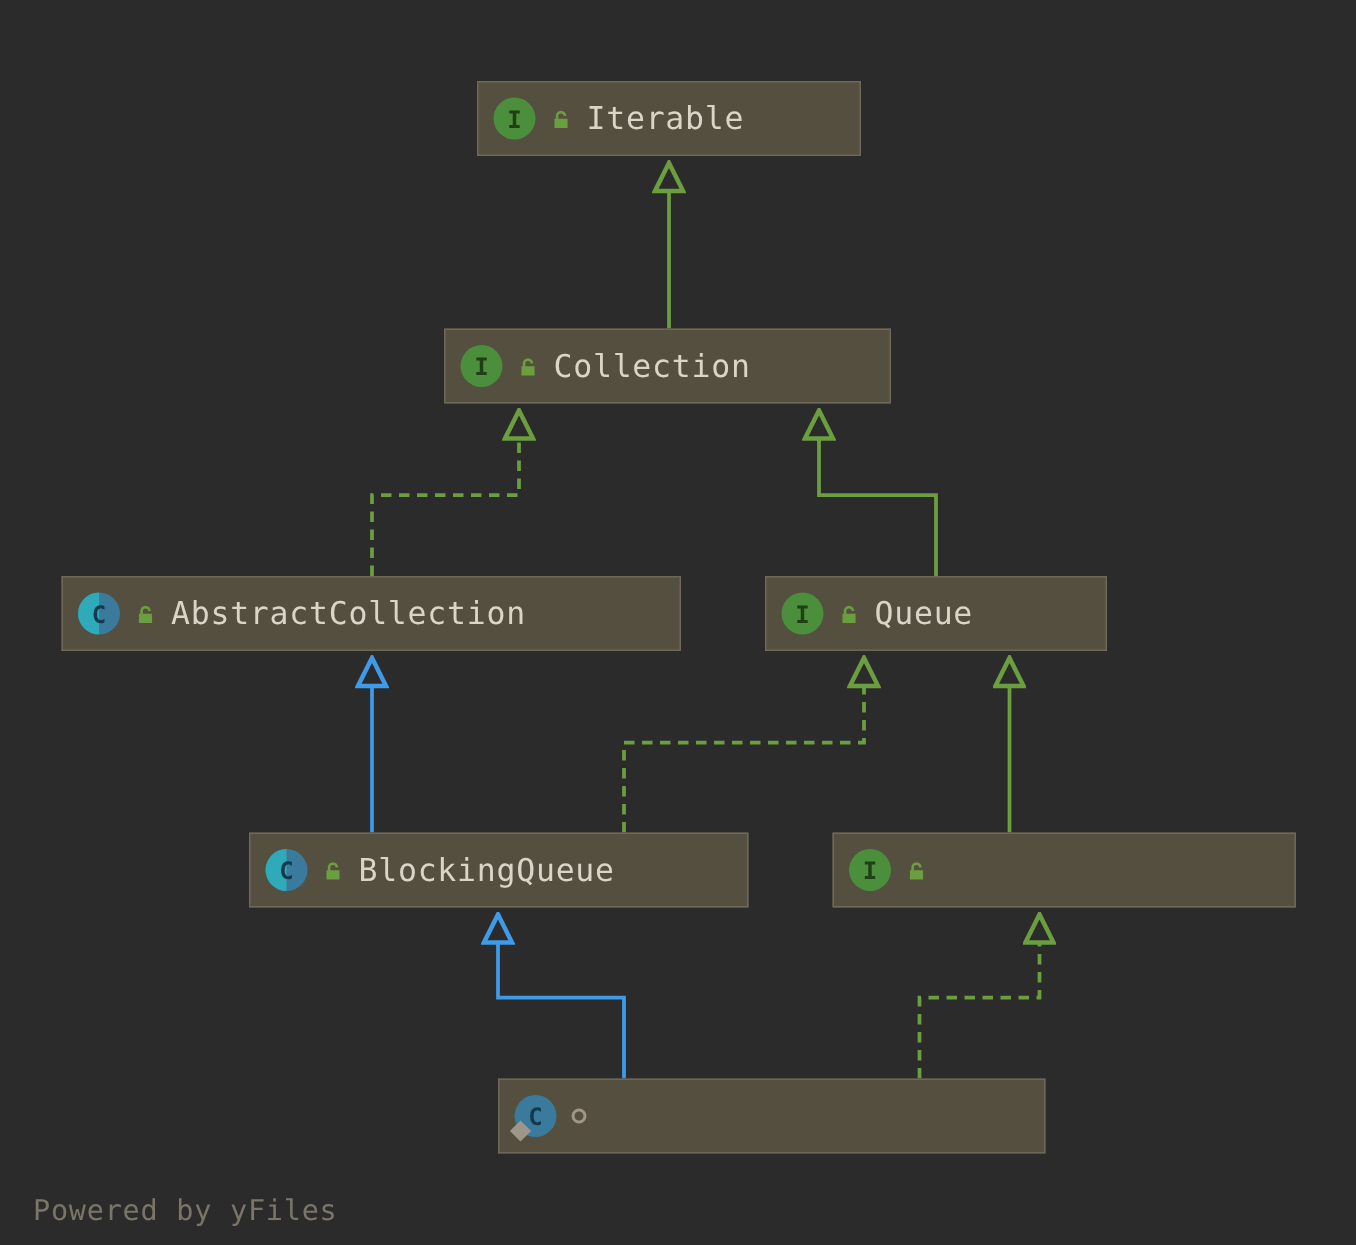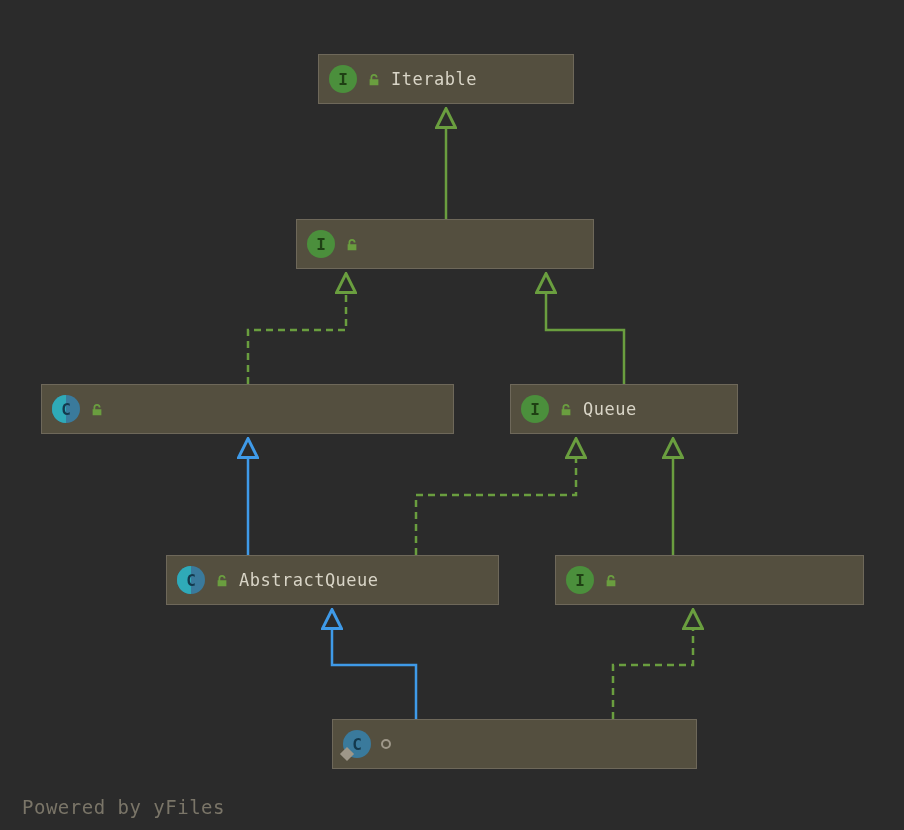--- a/index.html
+++ b/index.html
@@ -28,21 +28,21 @@
     background: #544f3f;
     border: 1px solid #6e685a;
     display: flex;
     align-items: center;
     padding: 0 14px 0 10px;
     height: 50px;
     gap: 10px;
   }
   .node .label {
     color: #d9d5c7;
-    font-size: 17px;
+    font-size: 21px;
     letter-spacing: 0.5px;
     white-space: nowrap;
   }
   .badge {
     position: relative;
     width: 28px;
     height: 28px;
     border-radius: 50%;
     display: flex;
     align-items: center;
@@ -147,32 +147,34 @@
 
   <div class="node" style="left:296px; top:219px; width:298px;">
     <span class="badge interface">
         <span class="letter">I</span>
       </span>
     <span class="lock green">
       <svg viewBox="0 0 16 16" width="14" height="14">
           <path d="M4 7V5a4 4 0 018 0h-2a2 2 0 00-4 0v2h7v7H3V7h1z"></path>
         </svg>
     </span>
+    <span class="label">Collection</span>
   </div>
 
   <div class="node" style="left:41px; top:384px; width:413px;">
     <span class="badge class">
         <span class="half"></span>
         <span class="letter">C</span>
       </span>
     <span class="lock green">
       <svg viewBox="0 0 16 16" width="14" height="14">
           <path d="M4 7V5a4 4 0 018 0h-2a2 2 0 00-4 0v2h7v7H3V7h1z"></path>
         </svg>
     </span>
+    <span class="label">AbstractCollection</span>
   </div>
 
   <div class="node" style="left:510px; top:384px; width:228px;">
     <span class="badge interface">
         <span class="letter">I</span>
       </span>
     <span class="lock green">
       <svg viewBox="0 0 16 16" width="14" height="14">
           <path d="M4 7V5a4 4 0 018 0h-2a2 2 0 00-4 0v2h7v7H3V7h1z"></path>
         </svg>
@@ -183,21 +185,21 @@
   <div class="node" style="left:166px; top:555px; width:333px;">
     <span class="badge class">
         <span class="half"></span>
         <span class="letter">C</span>
       </span>
     <span class="lock green">
       <svg viewBox="0 0 16 16" width="14" height="14">
           <path d="M4 7V5a4 4 0 018 0h-2a2 2 0 00-4 0v2h7v7H3V7h1z"></path>
         </svg>
     </span>
-    <span class="label">AbstractQueue</span>
+    <span class="label">BlockingQueue</span>
   </div>
 
   <div class="node" style="left:555px; top:555px; width:309px;">
     <span class="badge interface">
         <span class="letter">I</span>
       </span>
     <span class="lock green">
       <svg viewBox="0 0 16 16" width="14" height="14">
           <path d="M4 7V5a4 4 0 018 0h-2a2 2 0 00-4 0v2h7v7H3V7h1z"></path>
         </svg>

